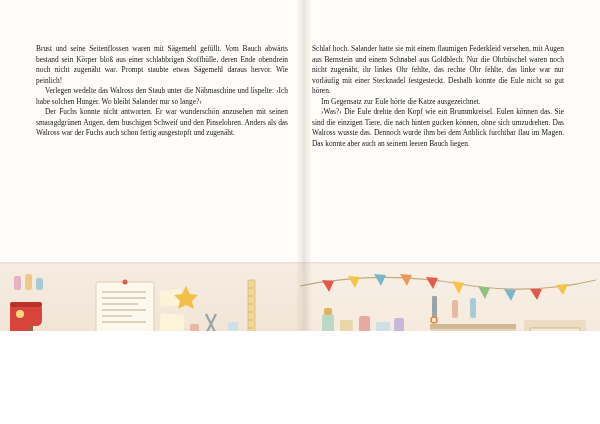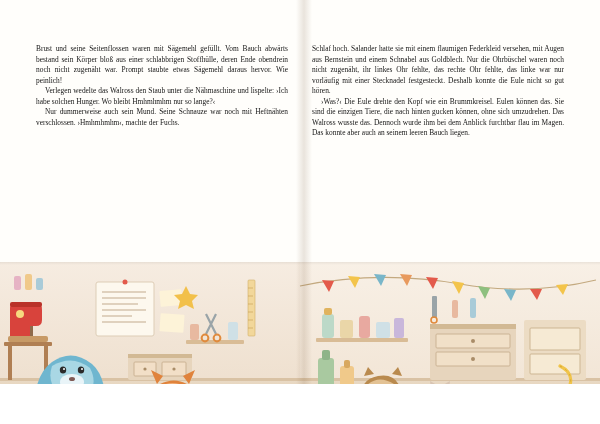--- a/index.html
+++ b/index.html
@@ -9,21 +9,21 @@
   }
   body {
     width: 600px;
     height: 424px;
     overflow: hidden;
     font-family: "Liberation Serif", serif;
   }
   .book {
     position: relative;
     width: 600px;
-    height: 384px;
+    height: 331px;
     background: #ec4899;
     overflow: hidden;
   }
   
   .text-area {
     position: absolute;
     top: 0;
     left: 0;
     width: 600px;
     height: 262px;
@@ -79,25 +79,26 @@
   }
 </style>
 </head>
 <body>
 
 <div class="book">
 
   <div class="text-area">
     <div class="col left">
       <p>Brust und seine Seitenflossen waren mit Sägemehl gefüllt. Vom Bauch abwärts bestand sein Körper bloß aus einer schlabbrigen Stoffhülle, deren Ende obendrein noch nicht zugenäht war. Prompt staubte etwas Sägemehl daraus hervor. Wie peinlich!</p>
-      <p class="ind">Verlegen wedelte das Walross den Staub unter die Nähmaschine und lispelte: ›Ich habe solchen Hunger. Wo bleibt Hmhmhmhm nur so lange?‹</p>
-      <p class="ind">Nur dummerweise auch sein Mund. Seine Schnauze war noch mit Heftnähten verschlossen. ›Hmhmhmhm‹, machte der Fuchs.</p>
+      <p class="ind">Verlegen wedelte das Walross den Staub unter die Nähmaschine und lispelte: ›Ich habe solchen Hunger. Wo bleibt Salander nur so lange?‹</p>
+      <p class="ind">Der Fuchs konnte nicht antworten. Er war wunderschön anzusehen mit seinen smaragdgrünen Augen, dem buschigen Schweif und den Pinselohren. Anders als das Walross war der Fuchs auch schon fertig ausgestopft und zugenäht.</p>
     </div>
     <div class="col right">
       <p>Schlaf hoch. Salander hatte sie mit einem flaumigen Federkleid versehen, mit Augen aus Bernstein und einem Schnabel aus Goldblech. Nur die Ohrbüschel waren noch nicht zugenäht, ihr linkes Ohr fehlte, das rechte Ohr fehlte, das linke war nur vorläufig mit einer Stecknadel festgesteckt. Deshalb konnte die Eule nicht so gut hören.</p>
+      <p class="ind">Im Gegensatz zur Eule hörte die Katze ausgezeichnet.</p>
       <p class="ind">›Was?‹ Die Eule drehte den Kopf wie ein Brummkreisel. Eulen können das. Sie sind die einzigen Tiere, die nach hinten gucken können, ohne sich umzudrehen. Das Walross wusste das. Dennoch wurde ihm bei dem Anblick furchtbar flau im Magen. Das konnte aber auch an seinem leeren Bauch liegen.</p>
     </div>
   </div>
 
   <div class="page-edge"></div>
 
   <div class="illus">
     <svg width="600" height="162" viewBox="0 0 600 162" xmlns="http://www.w3.org/2000/svg">
       <defs>
         <linearGradient id="wallL" x1="0" y1="0" x2="0" y2="1">

